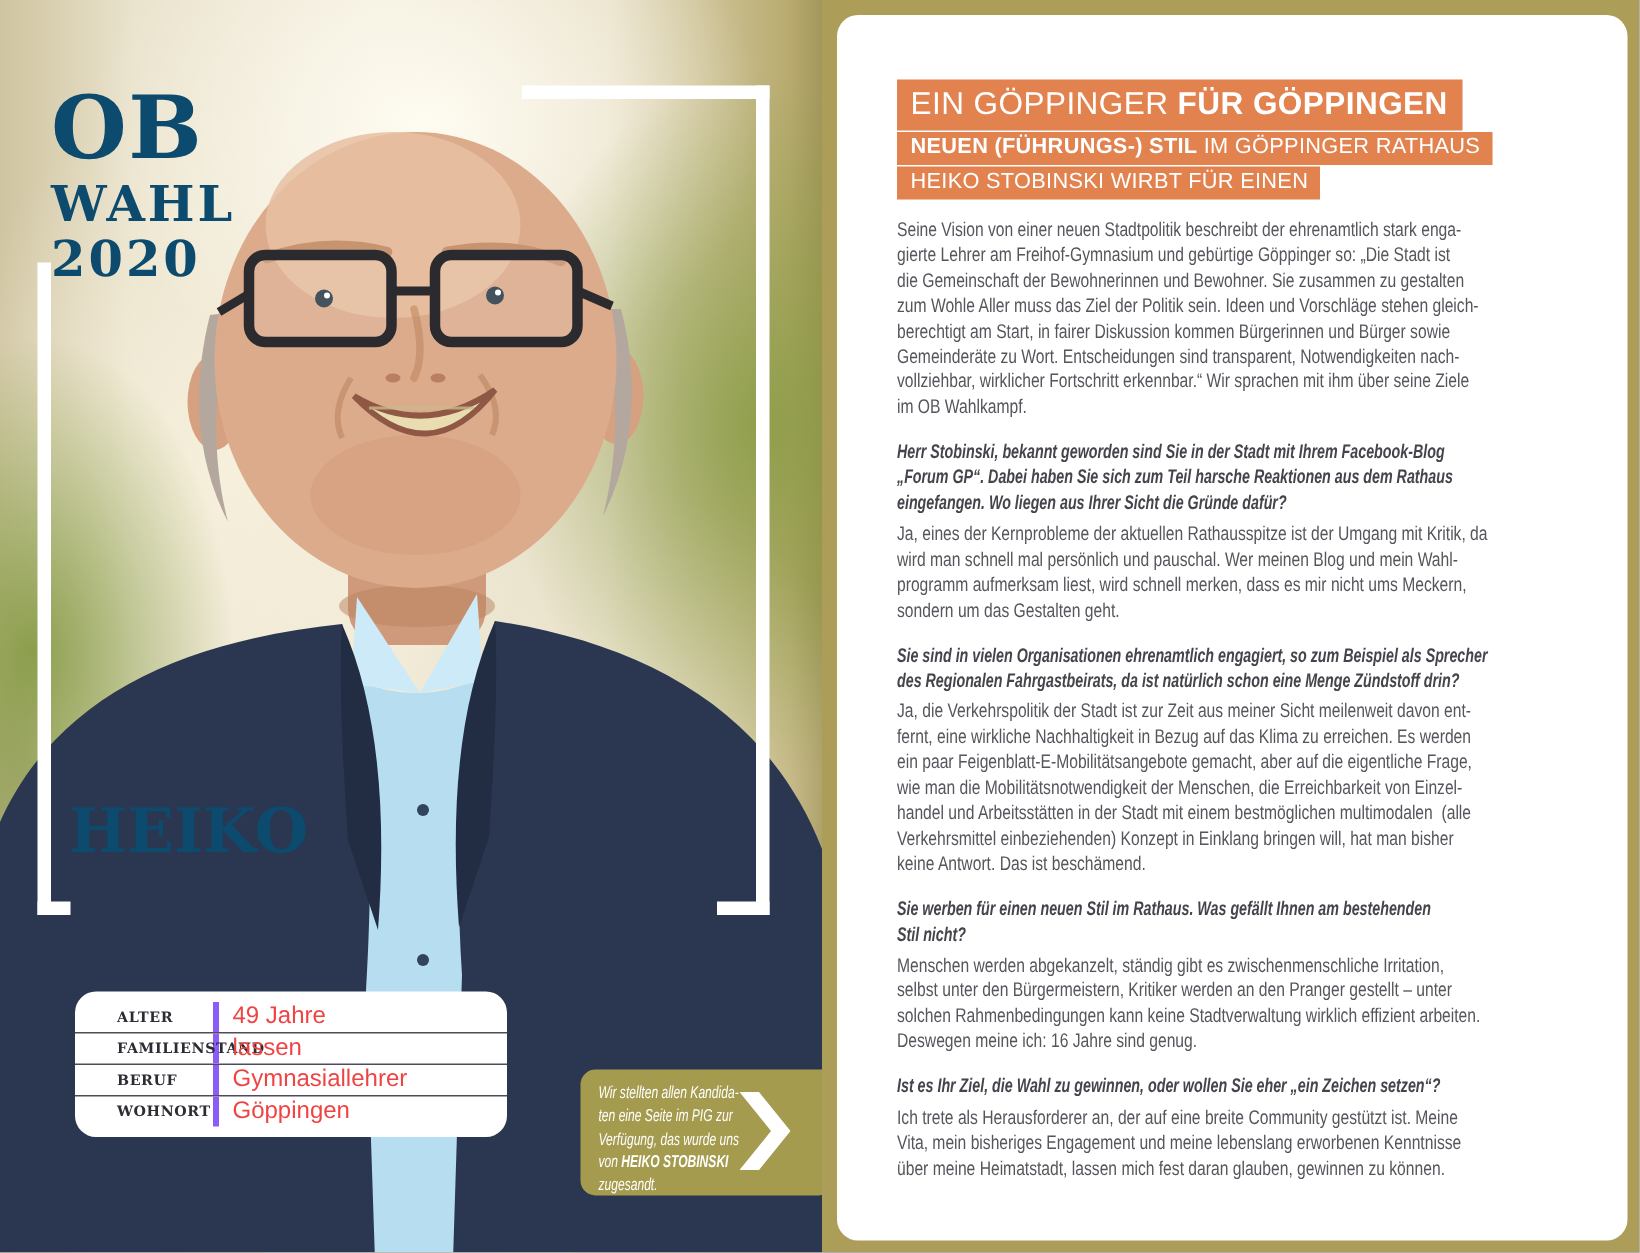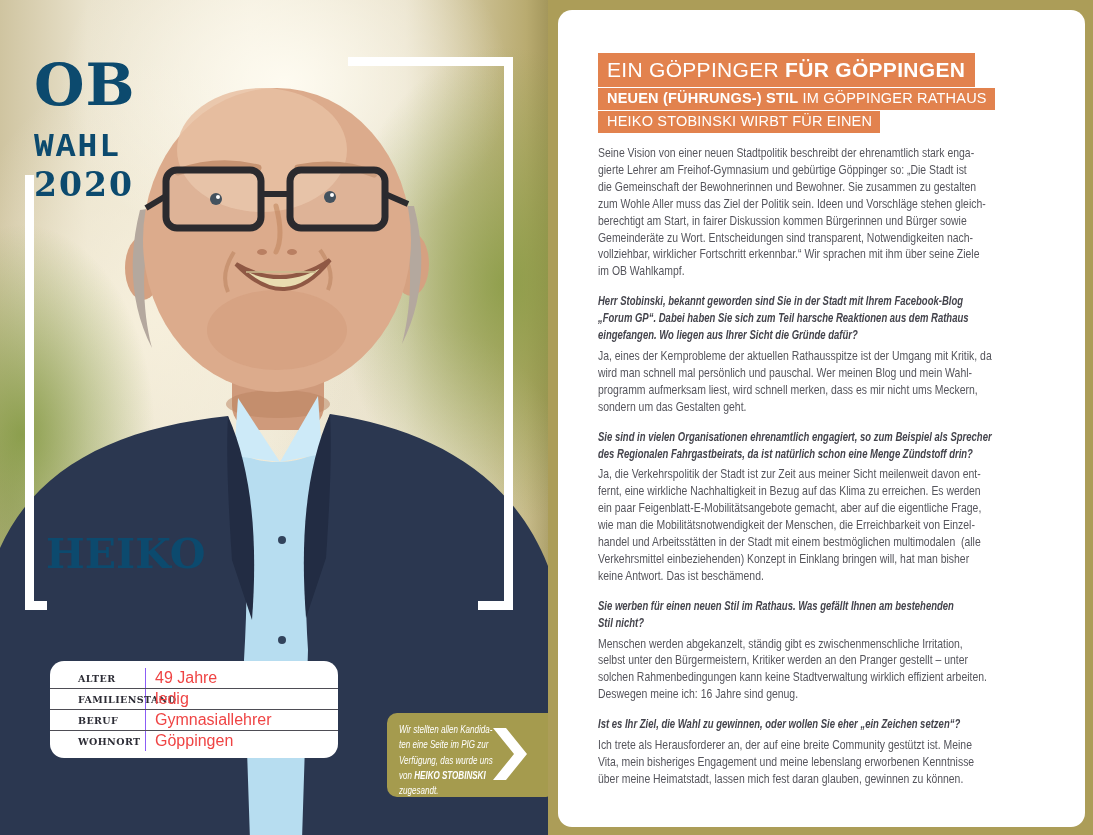--- a/index.html
+++ b/index.html
@@ -22,35 +22,35 @@
   .frame-seg{position:absolute;background:#fff;}
   .seg-top{left:348px;top:57px;width:165px;height:9px;}
   .seg-right{left:504px;top:57px;width:9px;height:553px;}
   .seg-br{left:478px;top:601px;width:35px;height:9px;}
   .seg-left{left:25px;top:175px;width:9px;height:435px;}
   .seg-bl{left:25px;top:601px;width:22px;height:9px;}
 
   .slab{font-family:"DejaVu Serif","Liberation Serif",serif;font-weight:700;color:#0c4a6e;}
   .badge{position:absolute;left:34px;top:56px;line-height:1;}
   .badge .b1{font-size:58px;letter-spacing:1px;display:block;}
-  .badge .b2{font-size:33px;letter-spacing:2px;display:block;margin-top:17px;font-family:Liberation Mono, monospace;}
+  .badge .b2{font-size:33px;letter-spacing:2px;display:block;margin-top:5px;}
   .badge .b3{font-size:33px;letter-spacing:2px;display:block;margin-top:4px;}
 
   .name-block{position:absolute;left:46px;top:534px;line-height:1;}
   .name-first{font-size:41px;display:block;letter-spacing:0;}
   .name-last{font-size:63px;display:block;margin-top:2px;margin-left:-3px;letter-spacing:-2px;}
 
   .info-card{position:absolute;left:50px;top:661px;width:288px;background:#fff;
              border-radius:14px;padding:7px 0 7px 0;box-sizing:border-box;}
   .info-row{display:grid;grid-template-columns:96px 1fr;align-items:center;height:20px;
             border-bottom:1px solid #4e4d55;margin:0 0 0 0;}
   .info-row:last-child{border-bottom:none;}
   .info-label{font-family:"DejaVu Serif","Liberation Serif",serif;font-weight:700;
               font-size:9.5px;letter-spacing:.4px;color:#2c2c35;padding-left:28px;
-              border-right:1px solid #8b5cf6;height:100%;display:flex;align-items:center;}
+              border-right:4px solid #8b5cf6;height:100%;display:flex;align-items:center;}
   .info-value{font-size:16px;color:#ef4444;padding-left:9px;}
 
   .note-box{position:absolute;left:387px;top:713px;width:171px;height:84px;
             background:#A59B4E;border-radius:10px 0 14px 10px;z-index:5;font-style:italic;}
   .note-text{position:absolute;left:12px;top:9px;width:160px;white-space:pre;
              font-size:11.5px;line-height:15.3px;color:#fff;
              transform:scaleX(.70);transform-origin:0 0;}
   .note-text b{font-weight:700;}
   .note-arrow{position:absolute;left:106px;top:15px;width:34px;height:52px;}
 
@@ -149,21 +149,21 @@
       <span class="name-first">HEIKO</span>
     </div>
 
     <div class="info-card">
       <div class="info-row">
         <span class="info-label">ALTER</span>
         <span class="info-value">49 Jahre</span>
       </div>
       <div class="info-row">
         <span class="info-label">FAMILIENSTAND</span>
-        <span class="info-value">ledig</span>
+        <span class="info-value">lassen</span>
       </div>
       <div class="info-row">
         <span class="info-label">BERUF</span>
         <span class="info-value">Gymnasiallehrer</span>
       </div>
       <div class="info-row">
         <span class="info-label">WOHNORT</span>
         <span class="info-value">Göppingen</span>
       </div>
     </div>

